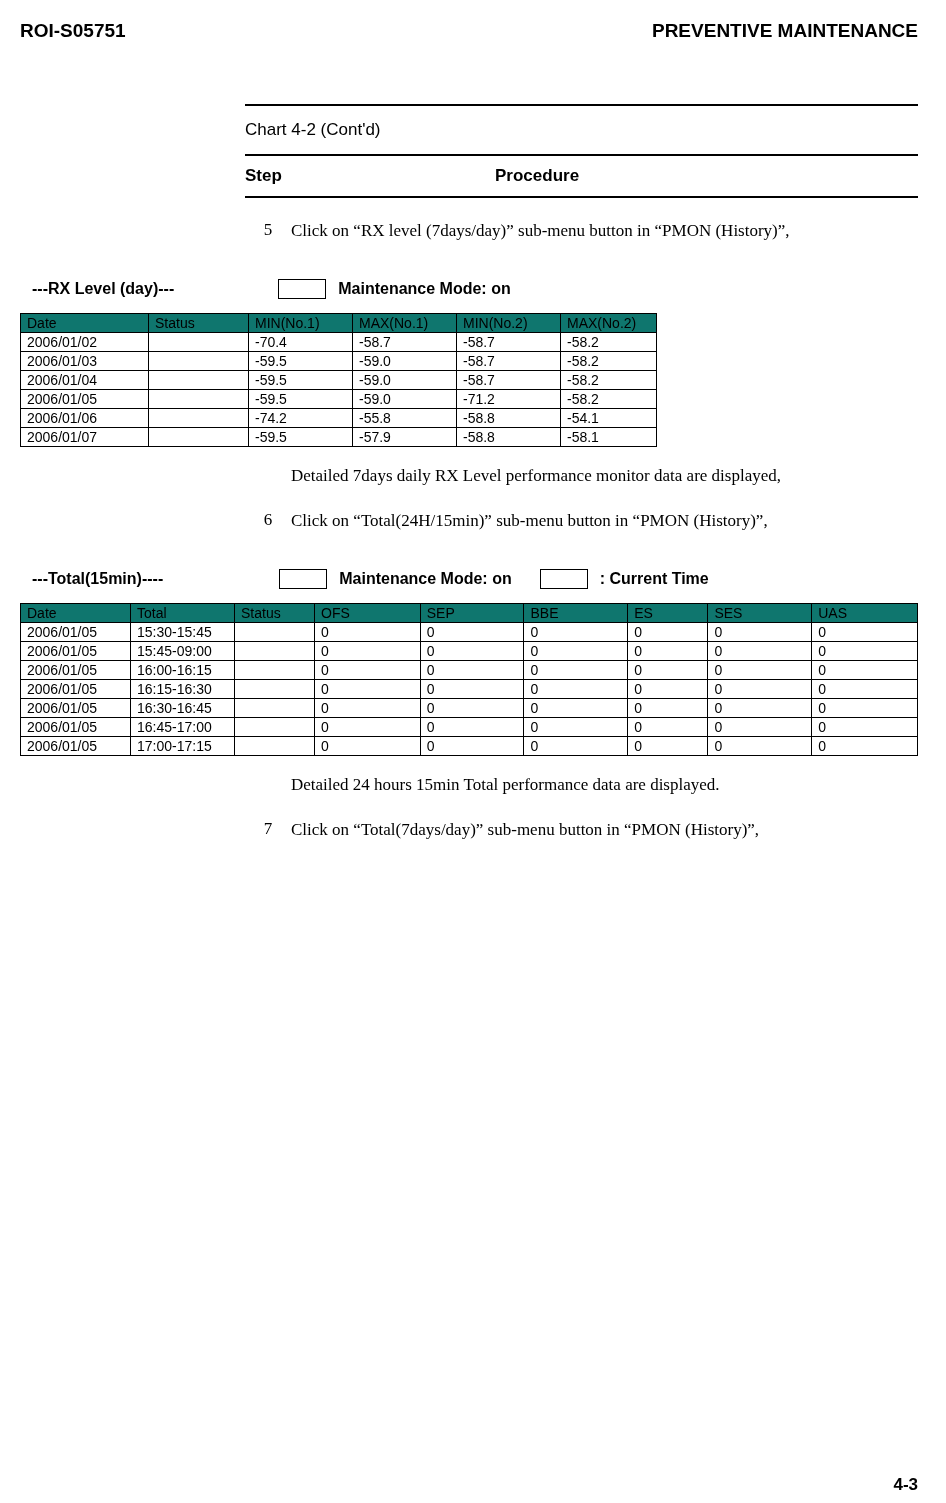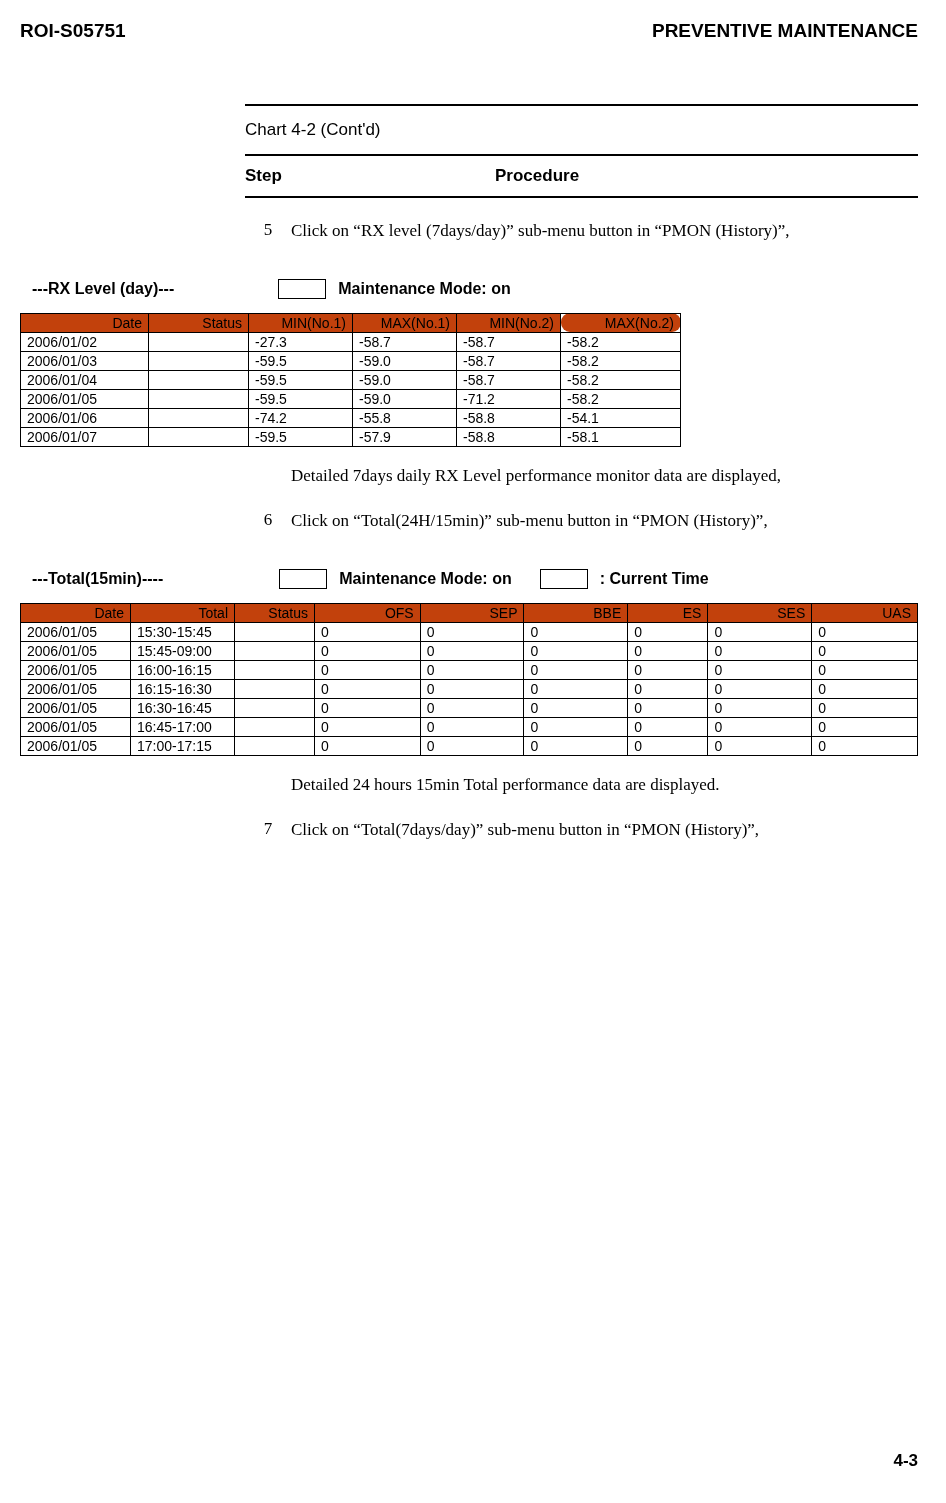--- a/index.html
+++ b/index.html
@@ -76,44 +76,44 @@
     font-size: 14px;
   }
   th, td {
     border: 1px solid #000;
     padding: 1px 6px;
     text-align: left;
     font-weight: normal;
     white-space: nowrap;
   }
   th {
-    background: #c2410c;
-    text-align: right;
+    background: #0f766e;
+    text-align: left;
   }
   .table1 th:nth-child(1), .table1 td:nth-child(1) { width: 128px; }
   .table1 th:nth-child(2), .table1 td:nth-child(2) { width: 100px; }
   .table1 th:nth-child(3), .table1 td:nth-child(3) { width: 104px; }
   .table1 th:nth-child(4), .table1 td:nth-child(4) { width: 104px; }
   .table1 th:nth-child(5), .table1 td:nth-child(5) { width: 104px; }
-  .table1 th:nth-child(6), .table1 td:nth-child(6) { width: 120px; border-radius: 9px; }
+  .table1 th:nth-child(6), .table1 td:nth-child(6) { width: 96px; }
 
   .table2 { width: 100%; }
   .table2 th:nth-child(1), .table2 td:nth-child(1) { width: 110px; }
   .table2 th:nth-child(2), .table2 td:nth-child(2) { width: 104px; }
   .table2 th:nth-child(3), .table2 td:nth-child(3) { width: 80px; }
 
   .body-para {
     font-size: 17px;
     line-height: 1.35;
     text-align: justify;
     margin: 18px 0 6px 46px;
   }
   .page-num {
     position: absolute;
-    bottom: 32px;
+    bottom: 8px;
     right: 28px;
     font-family: Arial, Helvetica, sans-serif;
     font-weight: bold;
     font-size: 17px;
   }
 </style>
 </head>
 <body>
 
 <div class="header">
@@ -152,21 +152,21 @@
         <th>MIN(No.1)</th>
         <th>MAX(No.1)</th>
         <th>MIN(No.2)</th>
         <th>MAX(No.2)</th>
       </tr>
     </thead>
   <tbody id="t1body">
       <tr>
         <td>2006/01/02</td>
         <td></td>
-        <td>-27.3</td>
+        <td>-70.4</td>
         <td>-58.7</td>
         <td>-58.7</td>
         <td>-58.2</td>
       </tr>
       <tr>
         <td>2006/01/03</td>
         <td></td>
         <td>-59.5</td>
         <td>-59.0</td>
         <td>-58.7</td>

